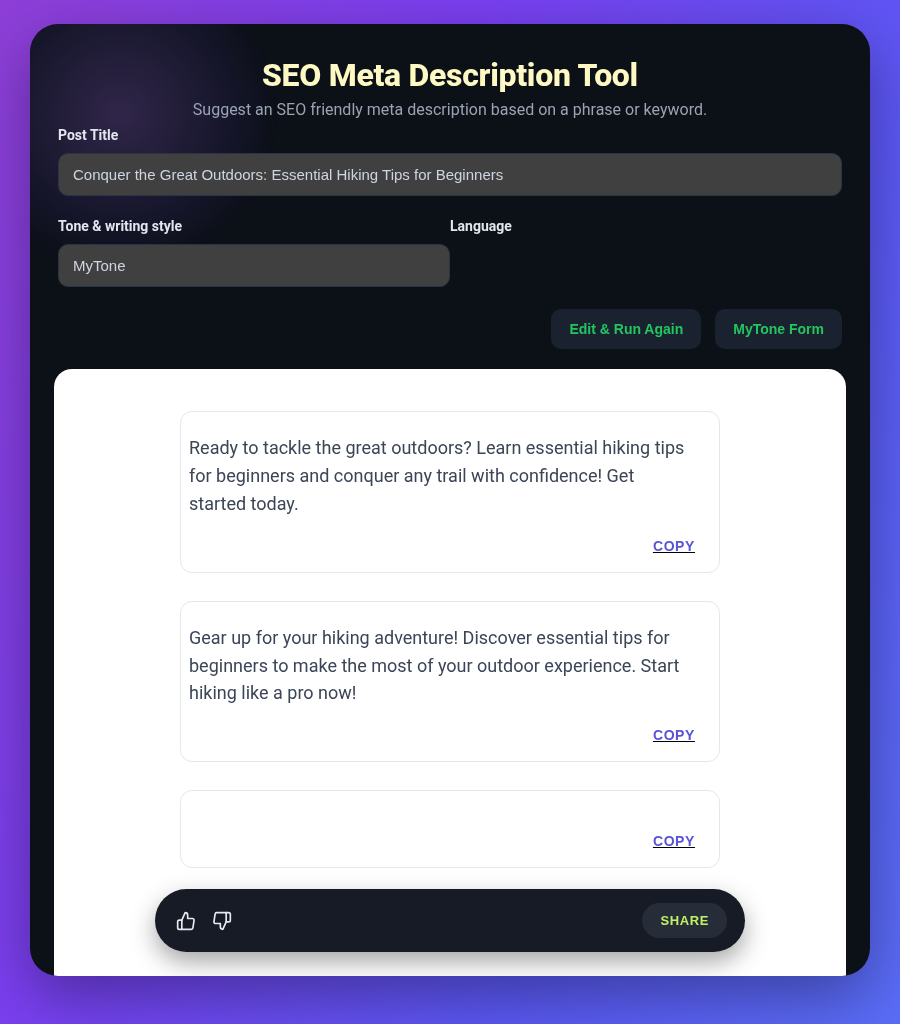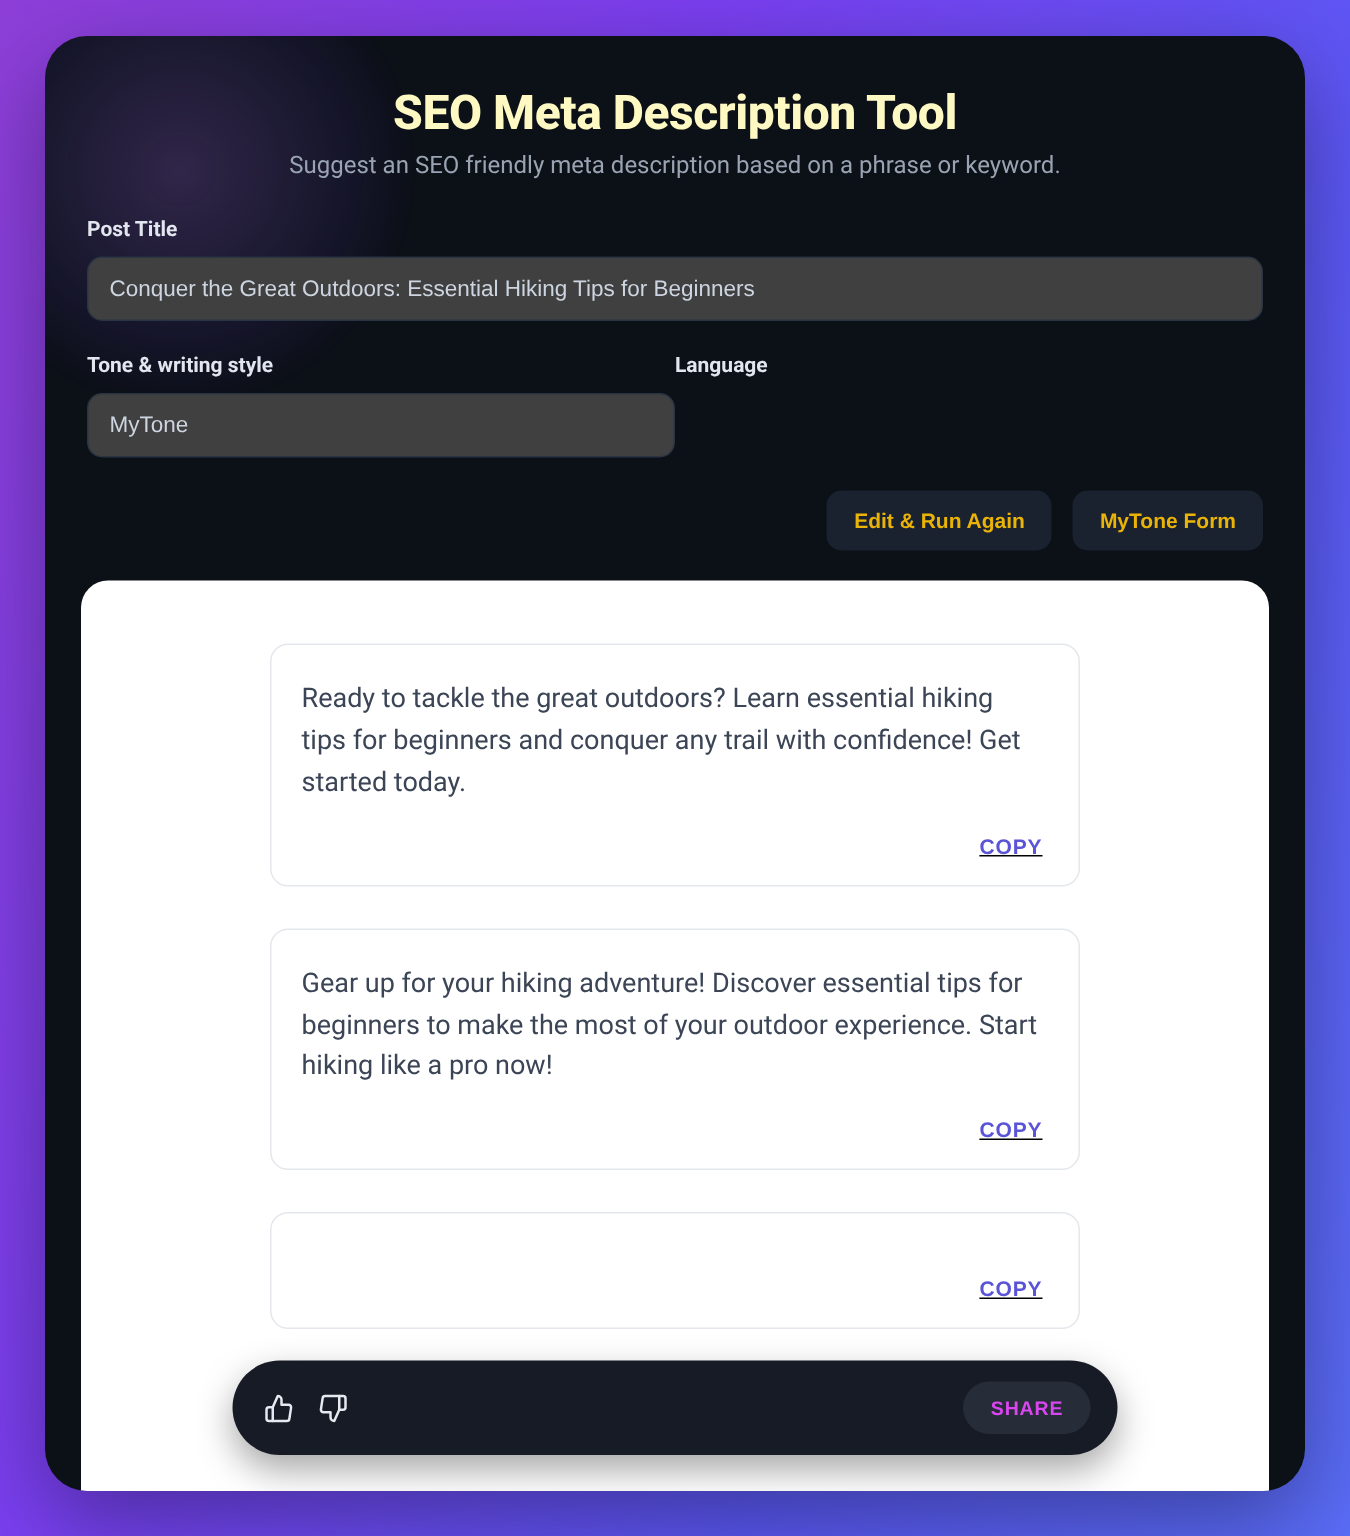--- a/index.html
+++ b/index.html
@@ -38,21 +38,21 @@
     font-size: 32px;
     font-weight: 800;
     text-align: center;
     letter-spacing: -0.3px;
   }
   .subtitle {
     color: #9aa3b2;
     text-align: center;
     font-size: 16px;
     margin-top: 6px;
-    margin-bottom: 26px;
+    margin-bottom: 8px;
   }
   .field-label {
     color: #e2e6ee;
     font-size: 14px;
     font-weight: 700;
     margin-bottom: 10px;
     display: block;
   }
   .input, .select {
     width: 100%;
@@ -73,39 +73,39 @@
   .select-wrap { position: relative; }
   .actions {
     display: flex;
     justify-content: flex-end;
     gap: 14px;
     margin-top: 22px;
     margin-bottom: 20px;
   }
   .btn {
     background: #1a2230;
-    color: #eab308;
+    color: #22c55e;
     border: none;
     border-radius: 10px;
     padding: 12px 18px;
     font-size: 14px;
     font-weight: 700;
     cursor: pointer;
   }
   .results {
     background: #ffffff;
     border-radius: 18px 18px 0 0;
     padding: 42px 52px 80px 52px;
     margin: 0 -4px;
     min-height: 200px;
   }
   .result-card {
     border: 1px solid #e4e7ec;
     border-radius: 12px;
-    padding: 22px 24px 18px 20px;
+    padding: 22px 24px 18px 8px;
     margin: 0 auto 28px auto;
     max-width: 540px;
   }
   .result-text {
     color: #3b4556;
     font-size: 18px;
     line-height: 1.55;
   }
   .result-actions {
     display: flex;
@@ -140,21 +140,21 @@
   .bottom-left { display: flex; gap: 10px; align-items: center; }
   .icon-btn {
     width: 26px; height: 26px;
     display: inline-flex; align-items: center; justify-content: center;
     color: #e6e9ef;
     cursor: pointer;
     background: none; border: none; padding:0;
   }
   .share-pill {
     background: #262c38;
-    color: #d946ef;
+    color: #bef264;
     font-weight: 800;
     font-size: 13px;
     letter-spacing: 0.6px;
     border: none;
     border-radius: 999px;
     padding: 10px 18px;
     cursor: pointer;
   }
   svg { display:block; }
 </style>

